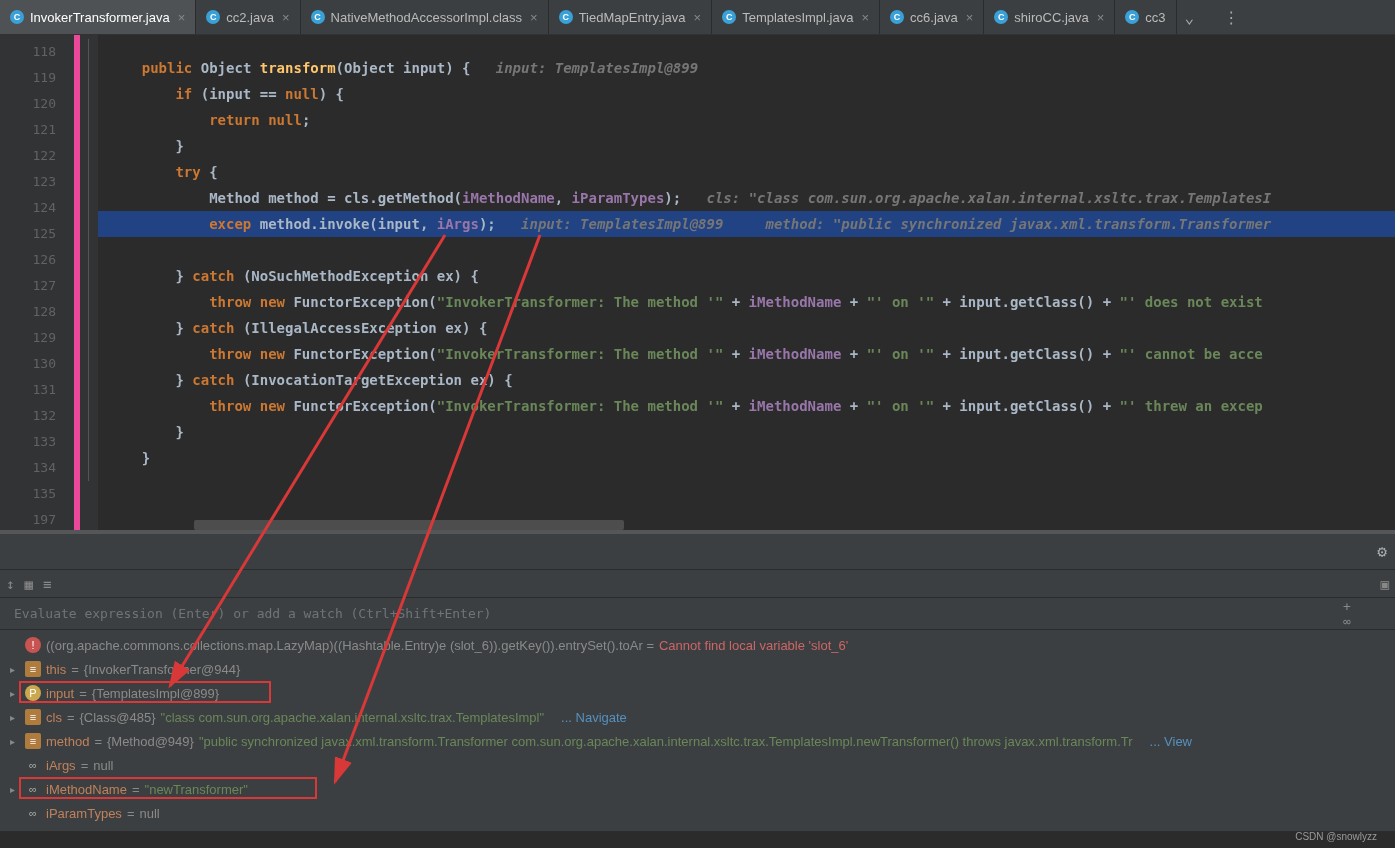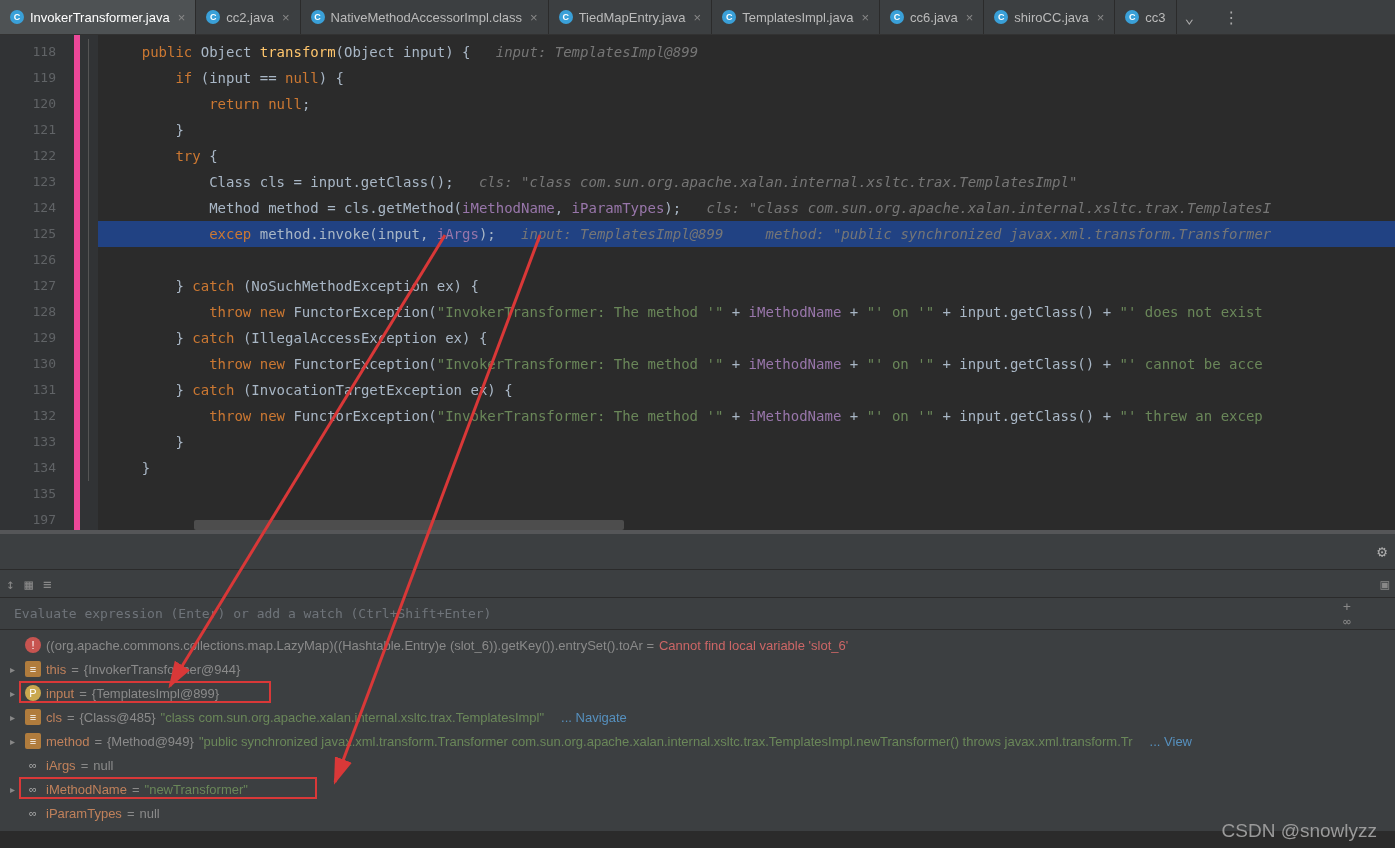--- a/index.html
+++ b/index.html
@@ -54,24 +54,25 @@
     height: 26px; line-height: 26px;
     color:#606366; font-size: 13px;
     text-align: right; padding-right: 18px;
     position: relative;
   }
   .fold-gutter { width: 18px; background:#313335; padding-top:4px;}
   .fold-gutter .fg { height:26px; position:relative;}
   .fold-line { position:absolute; left:8px; top:0; bottom:0; width:1px; background:#555;}
   .code {
     flex:1;
-    padding-top: 4px;
+    padding-top: 20px;
     font-size: 14px;
     overflow: hidden;
     position:relative;
+    font-weight:bold;
   }
   .code .line { height:26px; line-height:26px; white-space: pre; padding-left: 10px; }
   .line.highlighted { background:#214283;}
   
   .kw { color:#cc7832; }
   .type { color:#a9b7c6; }
   .method { color:#ffc66d; }
   .field { color:#9876aa; }
   .str { color:#6a8759; }
   .hint { color:#767676; font-style: italic;}
@@ -129,21 +130,21 @@
   .verr { color:#cc6666;}
   .highlight-box {
     border: 2px solid #d93838;
     position: absolute;
     pointer-events: none;
     z-index: 5;
   }
   .watermark {
     position: absolute;
     bottom: 6px; right: 18px;
-    color: #9a9a9a; font-size: 19px;
+    color: #9a9a9a; font-size: 10px;
     font-family: Arial, sans-serif;
     z-index: 10;
   }
   
   .arrow-svg { position:absolute; left:0; top:0; pointer-events:none; z-index:8;}
 </style>
 </head>
 <body>
 
 <div class="tabs">
@@ -268,21 +269,20 @@
       <div class="fg">
         <div class="fold-line"></div>
       </div>
   </div>
   <div class="code">
     <div class="line"><span>    </span><span class="kw">public</span> <span class="type">Object</span> <span class="method">transform</span><span>(Object input) {</span>   <span class="hint">input: TemplatesImpl@899</span></div>
     <div class="line"><span>        </span><span class="kw">if</span><span> (input == </span><span class="kw">null</span><span>) {</span></div>
     <div class="line"><span>            </span><span class="kw">return null</span><span>;</span></div>
     <div class="line"><span>        </span><span>}</span></div>
     <div class="line"><span>        </span><span class="kw">try</span><span> {</span></div>
-    <div class="line"><span>            </span><span>Class cls = input.getClass();</span>   <span class="hint">cls: "class com.sun.org.apache.xalan.internal.xsltc.trax.TemplatesImpl"</span></div>
     <div class="line"><span>            </span><span>Method method = cls.getMethod(</span><span class="field">iMethodName</span><span>, </span><span class="field">iParamTypes</span><span>);</span>   <span class="hint">cls: "class com.sun.org.apache.xalan.internal.xsltc.trax.TemplatesI</span></div>
     <div class="line highlighted"><span>            </span><span class="kw">excep</span><span> method.invoke(input, </span><span class="field">iArgs</span><span>);</span>   <span class="hint">input: TemplatesImpl@899</span>     <span class="hint">method: "public synchronized javax.xml.transform.Transformer</span></div>
     <div class="line"><span></span></div>
     <div class="line"><span>        </span><span>} </span><span class="kw">catch</span><span> (NoSuchMethodException ex) {</span></div>
     <div class="line"><span>            </span><span class="kw">throw new</span><span> FunctorException(</span><span class="str">"InvokerTransformer: The method '"</span><span> + </span><span class="field">iMethodName</span><span> + </span><span class="str">"' on '"</span><span> + input.getClass() + </span><span class="str">"' does not exist</span></div>
     <div class="line"><span>        </span><span>} </span><span class="kw">catch</span><span> (IllegalAccessException ex) {</span></div>
     <div class="line"><span>            </span><span class="kw">throw new</span><span> FunctorException(</span><span class="str">"InvokerTransformer: The method '"</span><span> + </span><span class="field">iMethodName</span><span> + </span><span class="str">"' on '"</span><span> + input.getClass() + </span><span class="str">"' cannot be acce</span></div>
     <div class="line"><span>        </span><span>} </span><span class="kw">catch</span><span> (InvocationTargetException ex) {</span></div>
     <div class="line"><span>            </span><span class="kw">throw new</span><span> FunctorException(</span><span class="str">"InvokerTransformer: The method '"</span><span> + </span><span class="field">iMethodName</span><span> + </span><span class="str">"' on '"</span><span> + input.getClass() + </span><span class="str">"' threw an excep</span></div>
     <div class="line"><span>        </span><span>}</span></div>

